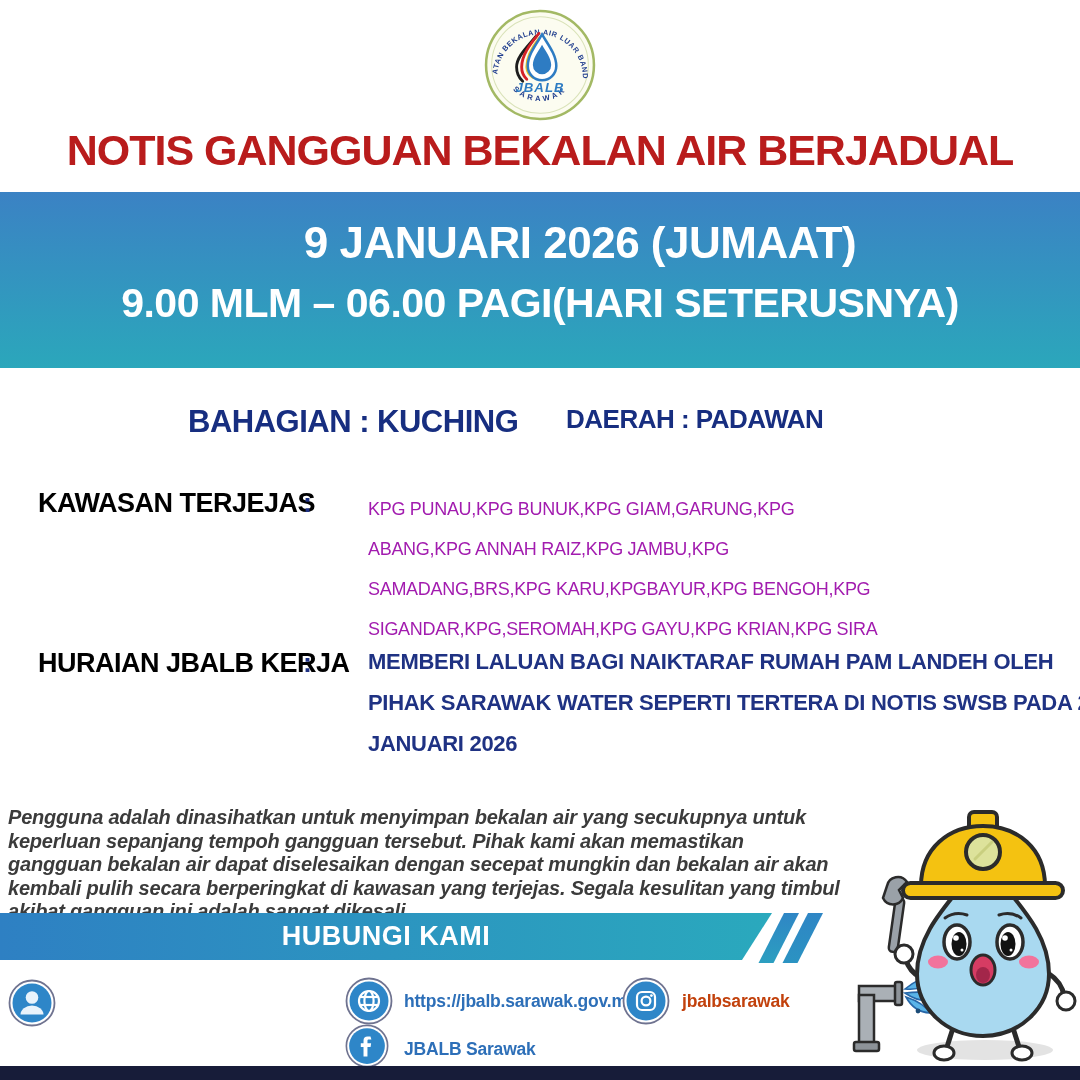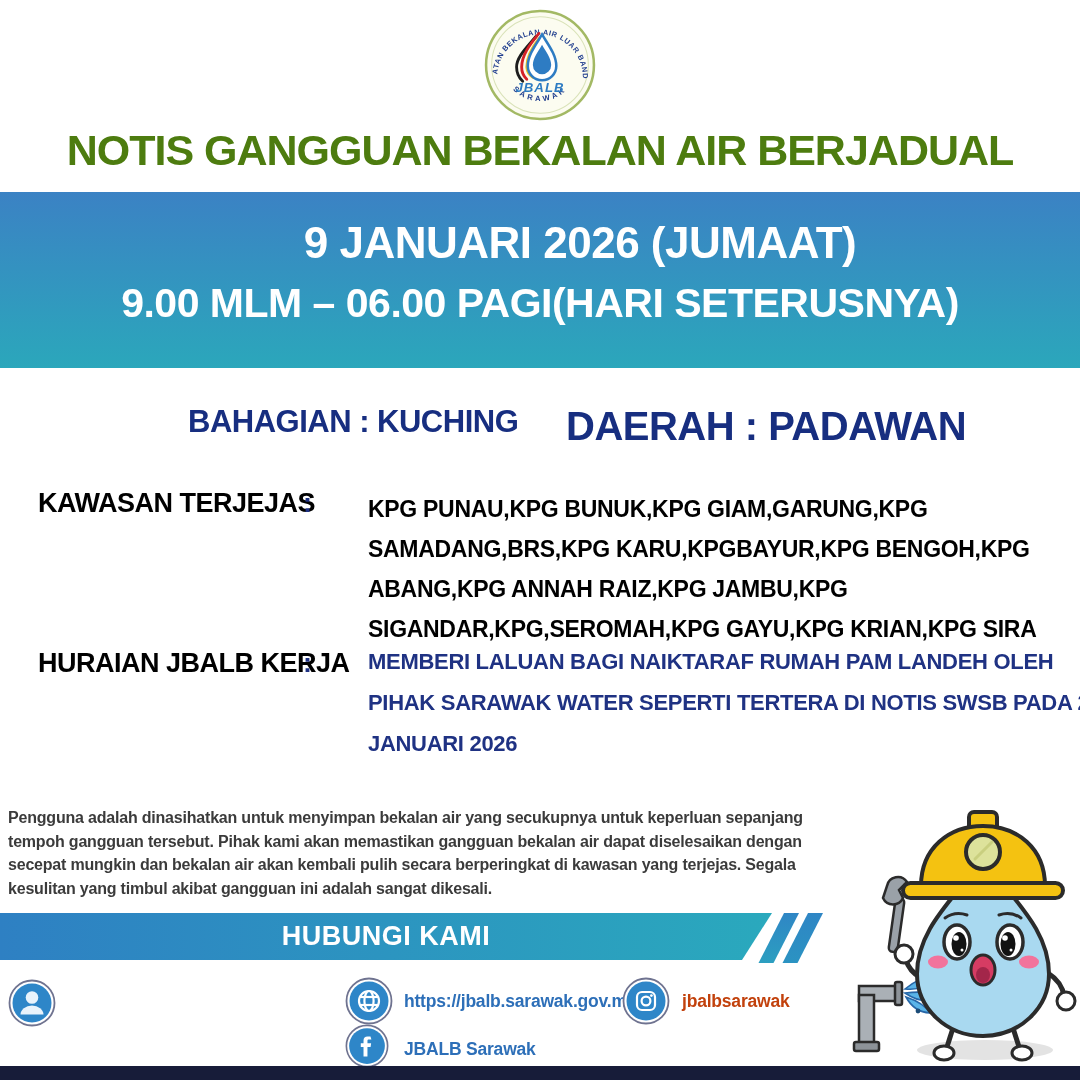--- a/index.html
+++ b/index.html
@@ -5,45 +5,45 @@
   html,body{margin:0;padding:0;background:#ffffff;}
   .poster{
     position:relative;width:1080px;height:1080px;background:#ffffff;overflow:hidden;
     font-family:"Liberation Sans",sans-serif;
   }
   
   .logo{position:absolute;left:477px;top:8px;width:126px;height:114px;}
   
   .title{
     position:absolute;left:0;top:126px;width:1080px;text-align:center;
-    font-size:43px;font-weight:bold;letter-spacing:-1px;color:#4d7c0f;
+    font-size:43px;font-weight:bold;letter-spacing:-1px;color:#b91c1c;
   }
   
   .sched{
     position:absolute;left:0;top:192px;width:1080px;height:176px;
     background:linear-gradient(180deg,#3b82c4 0%,#35a?? 0%,#2ba7bb 100%);
     background:linear-gradient(180deg,#3b82c4 0%,#2ba7bb 100%);
     color:#ffffff;text-align:center;
   }
   .sched .l1{position:absolute;left:0;top:26px;width:100%;font-size:44px;font-weight:bold;letter-spacing:-0.5px;padding-left:40px;}
   .sched .l2{position:absolute;left:0;top:88px;width:100%;font-size:41px;font-weight:bold;letter-spacing:-0.5px;}
   
   .bahagian{position:absolute;left:188px;top:404px;font-size:31px;font-weight:bold;letter-spacing:-0.5px;color:#172e80;}
-  .daerah{position:absolute;left:566px;top:404px;font-size:40px;font-weight:bold;letter-spacing:-0.5px;color:#172e80;}
+  .daerah{position:absolute;left:566px;top:404px;font-size:26px;font-weight:bold;letter-spacing:-0.5px;color:#172e80;}
   
   .dlabel{position:absolute;font-size:27px;font-weight:bold;letter-spacing:-0.5px;color:#000000;}
   .dcolon{position:absolute;font-size:27px;font-weight:bold;color:#1f3283;}
   .kawasan-lines{position:absolute;left:368px;top:492px;}
-  .kawasan-lines div{height:40px;line-height:34px;font-size:23px;font-weight:bold;letter-spacing:-0.3px;color:#000000;white-space:nowrap;}
+  .kawasan-lines div{height:40px;line-height:34px;font-size:18px;font-weight:normal;letter-spacing:-0.3px;color:#a21caf;white-space:nowrap;}
   .huraian-lines{position:absolute;left:368px;top:645px;}
   .huraian-lines div{height:41px;line-height:34px;font-size:22px;font-weight:bold;letter-spacing:-0.3px;color:#1f3283;white-space:nowrap;}
   
   .advisory{
     position:absolute;left:8px;top:806px;width:835px;
-    font-size:16px;line-height:23.5px;font-weight:600;
+    font-size:20px;line-height:23.5px;font-style:italic;font-weight:600;
     color:#3b3b3b;letter-spacing:-0.2px;
   }
   
   .hk-banner{
     position:absolute;left:0;top:913px;width:772px;height:47px;
     background:linear-gradient(90deg,#2e80c3 0%,#2aa9bd 100%);
     clip-path:polygon(0 0,100% 0,calc(100% - 30px) 100%,0 100%);
     display:flex;align-items:center;justify-content:center;
     color:#ffffff;font-size:27px;font-weight:bold;letter-spacing:0.5px;
   }
@@ -99,22 +99,22 @@
     <div class="l2">9.00 MLM – 06.00 PAGI(HARI SETERUSNYA)</div>
   </div>
 
   <div class="bahagian">BAHAGIAN : KUCHING</div>
   <div class="daerah">DAERAH : PADAWAN</div>
 
   <div class="dlabel" style="left:38px;top:488px;">KAWASAN TERJEJAS</div>
   <div class="dcolon" style="left:303px;top:488px;">:</div>
   <div class="kawasan-lines">
     <div>KPG PUNAU,KPG BUNUK,KPG GIAM,GARUNG,KPG</div>
+    <div>ABANG,KPG ANNAH RAIZ,KPG JAMBU,KPG</div>
     <div>SAMADANG,BRS,KPG KARU,KPGBAYUR,KPG BENGOH,KPG</div>
-    <div>ABANG,KPG ANNAH RAIZ,KPG JAMBU,KPG</div>
     <div>SIGANDAR,KPG,SEROMAH,KPG GAYU,KPG KRIAN,KPG SIRA</div>
   </div>
 
   <div class="dlabel" style="left:38px;top:648px;">HURAIAN JBALB KERJA</div>
   <div class="dcolon" style="left:303px;top:648px;">:</div>
   <div class="huraian-lines">
     <div>MEMBERI LALUAN BAGI NAIKTARAF RUMAH PAM LANDEH OLEH</div>
     <div>PIHAK SARAWAK WATER  SEPERTI TERTERA DI NOTIS SWSB PADA 2</div>
     <div>JANUARI 2026</div>
   </div>

